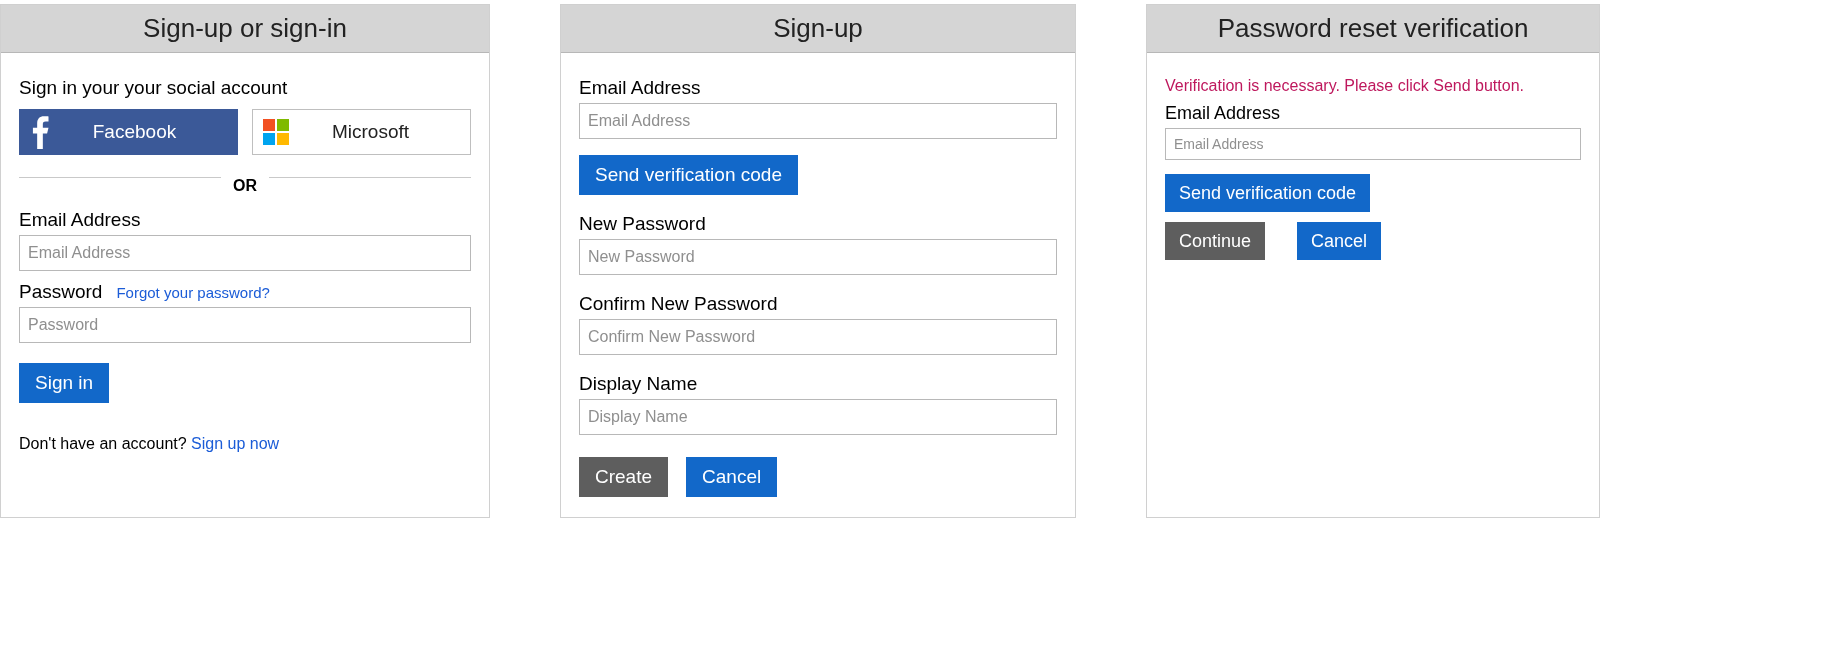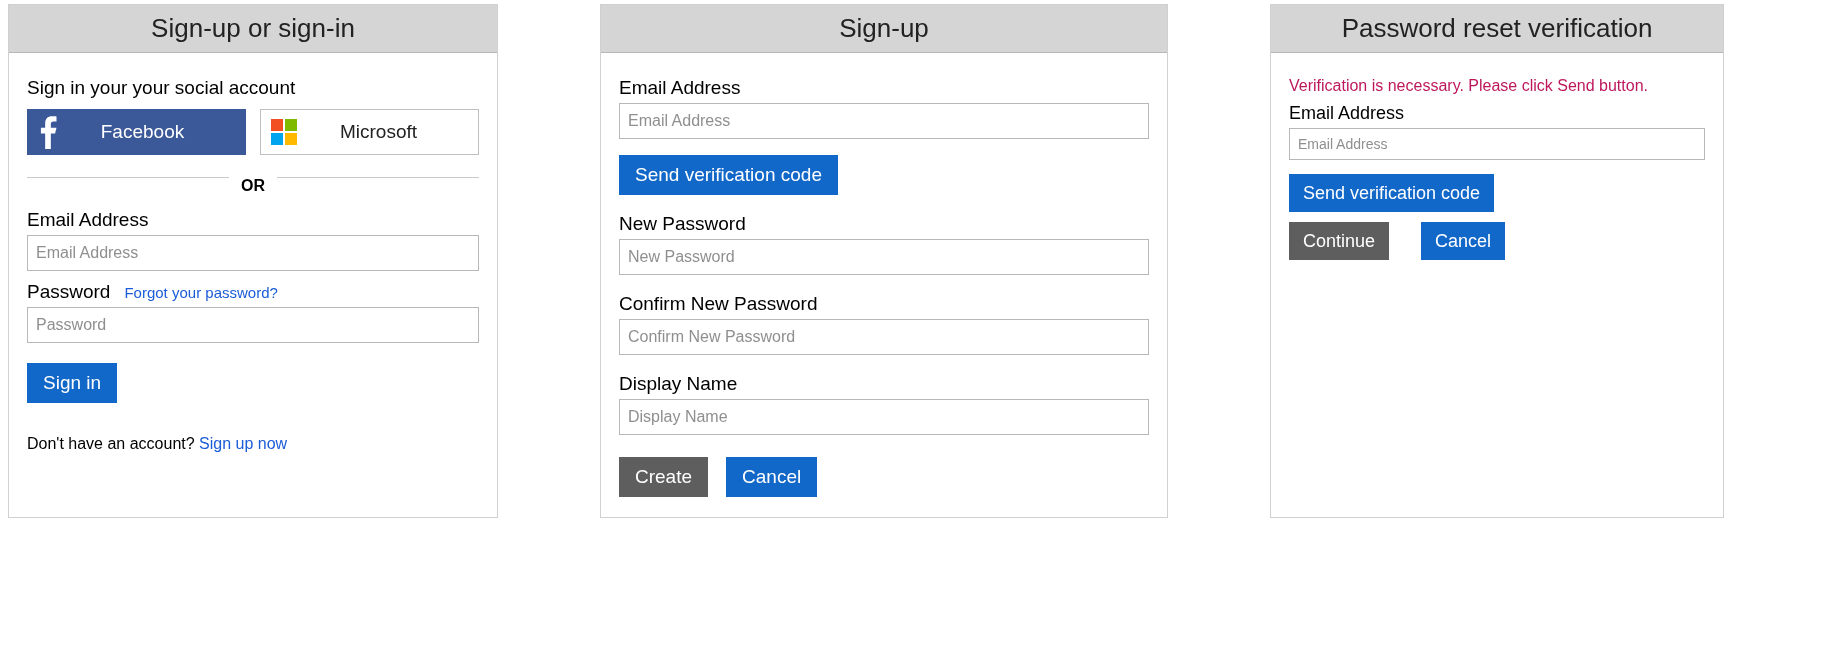--- a/index.html
+++ b/index.html
@@ -9,31 +9,31 @@
     font-family: "Segoe UI", Arial, Helvetica, sans-serif;
     background: #ffffff;
     color: #000000;
   }
   body {
     min-width: 1831px;
     padding: 0;
   }
   .panels {
     display: flex;
-    gap: 102px;
-    padding: 4px 8px;
+    gap: 70px;
+    padding: 4px 0;
   }
   .panel {
     border: 1px solid #d0d0d0;
     background: #ffffff;
     display: flex;
     flex-direction: column;
   }
   .panel.panel-1 { width: 490px; }
-  .panel.panel-2 { width: 568px; }
+  .panel.panel-2 { width: 516px; }
   .panel.panel-3 { width: 454px; }
 
   .panel-title {
     background: #d5d5d5;
     border-bottom: 1px solid #b7b7b7;
     text-align: center;
     font-size: 26px;
     padding: 8px 6px;
     font-weight: 400;
     color: #222;

